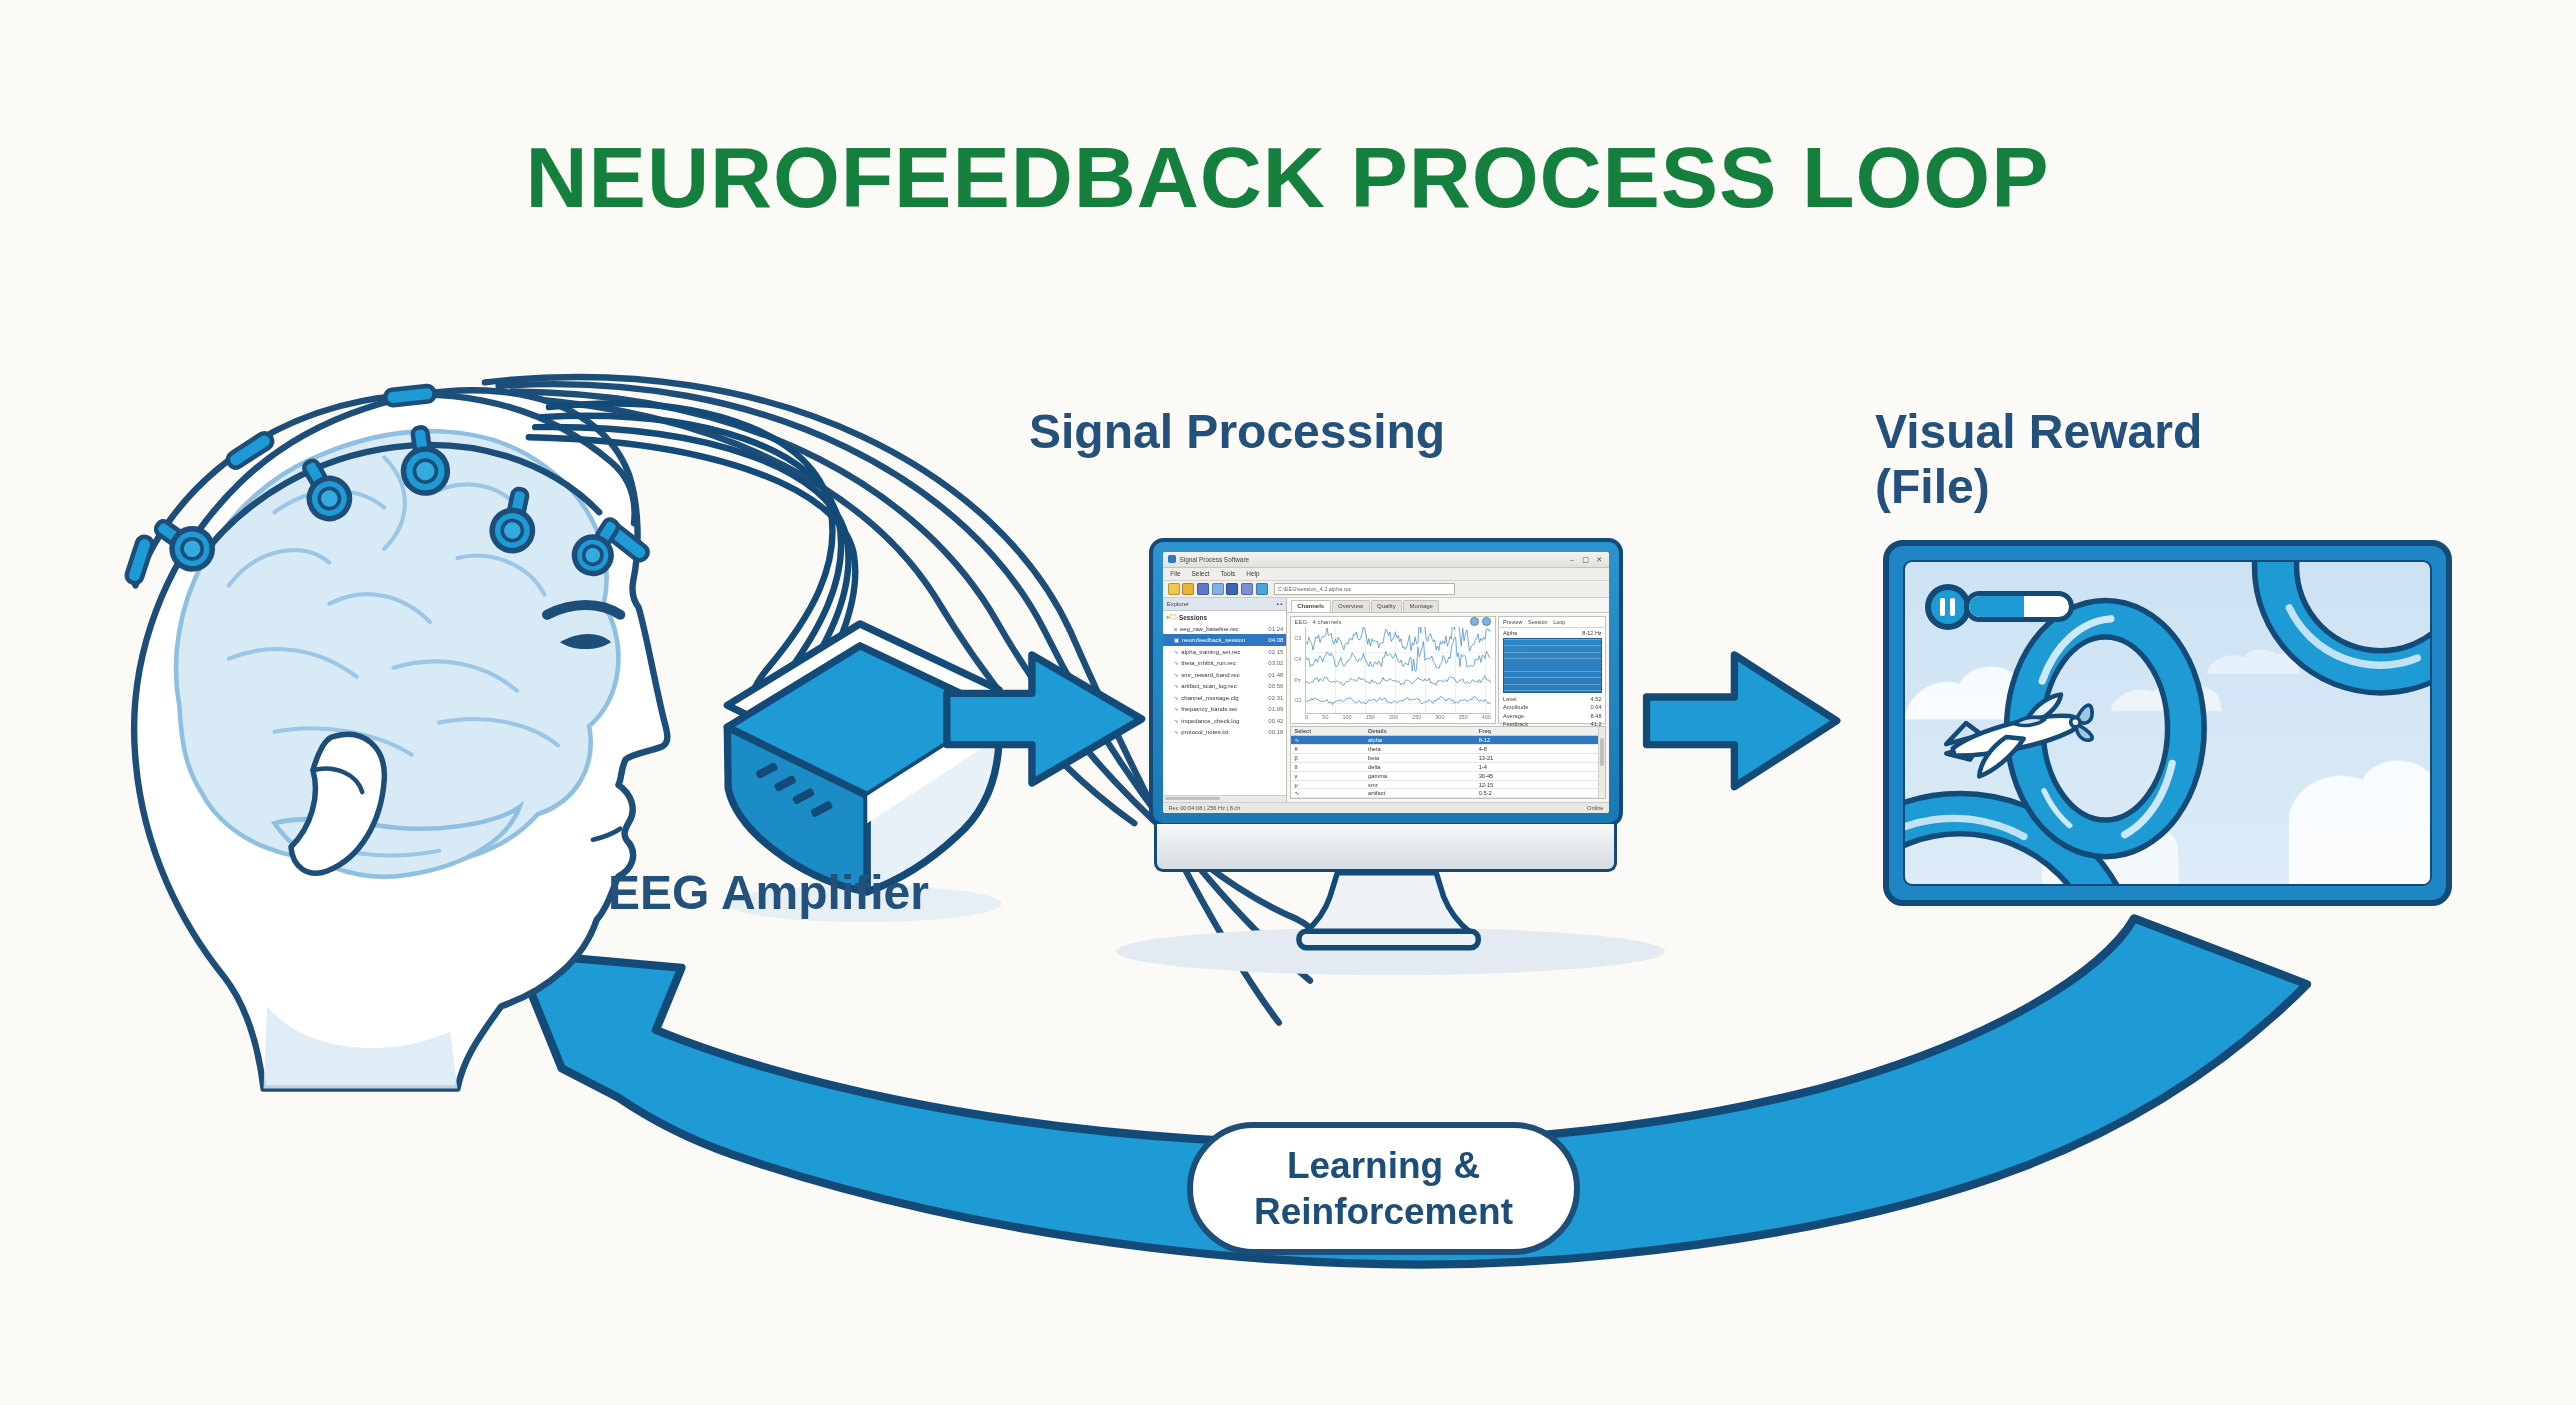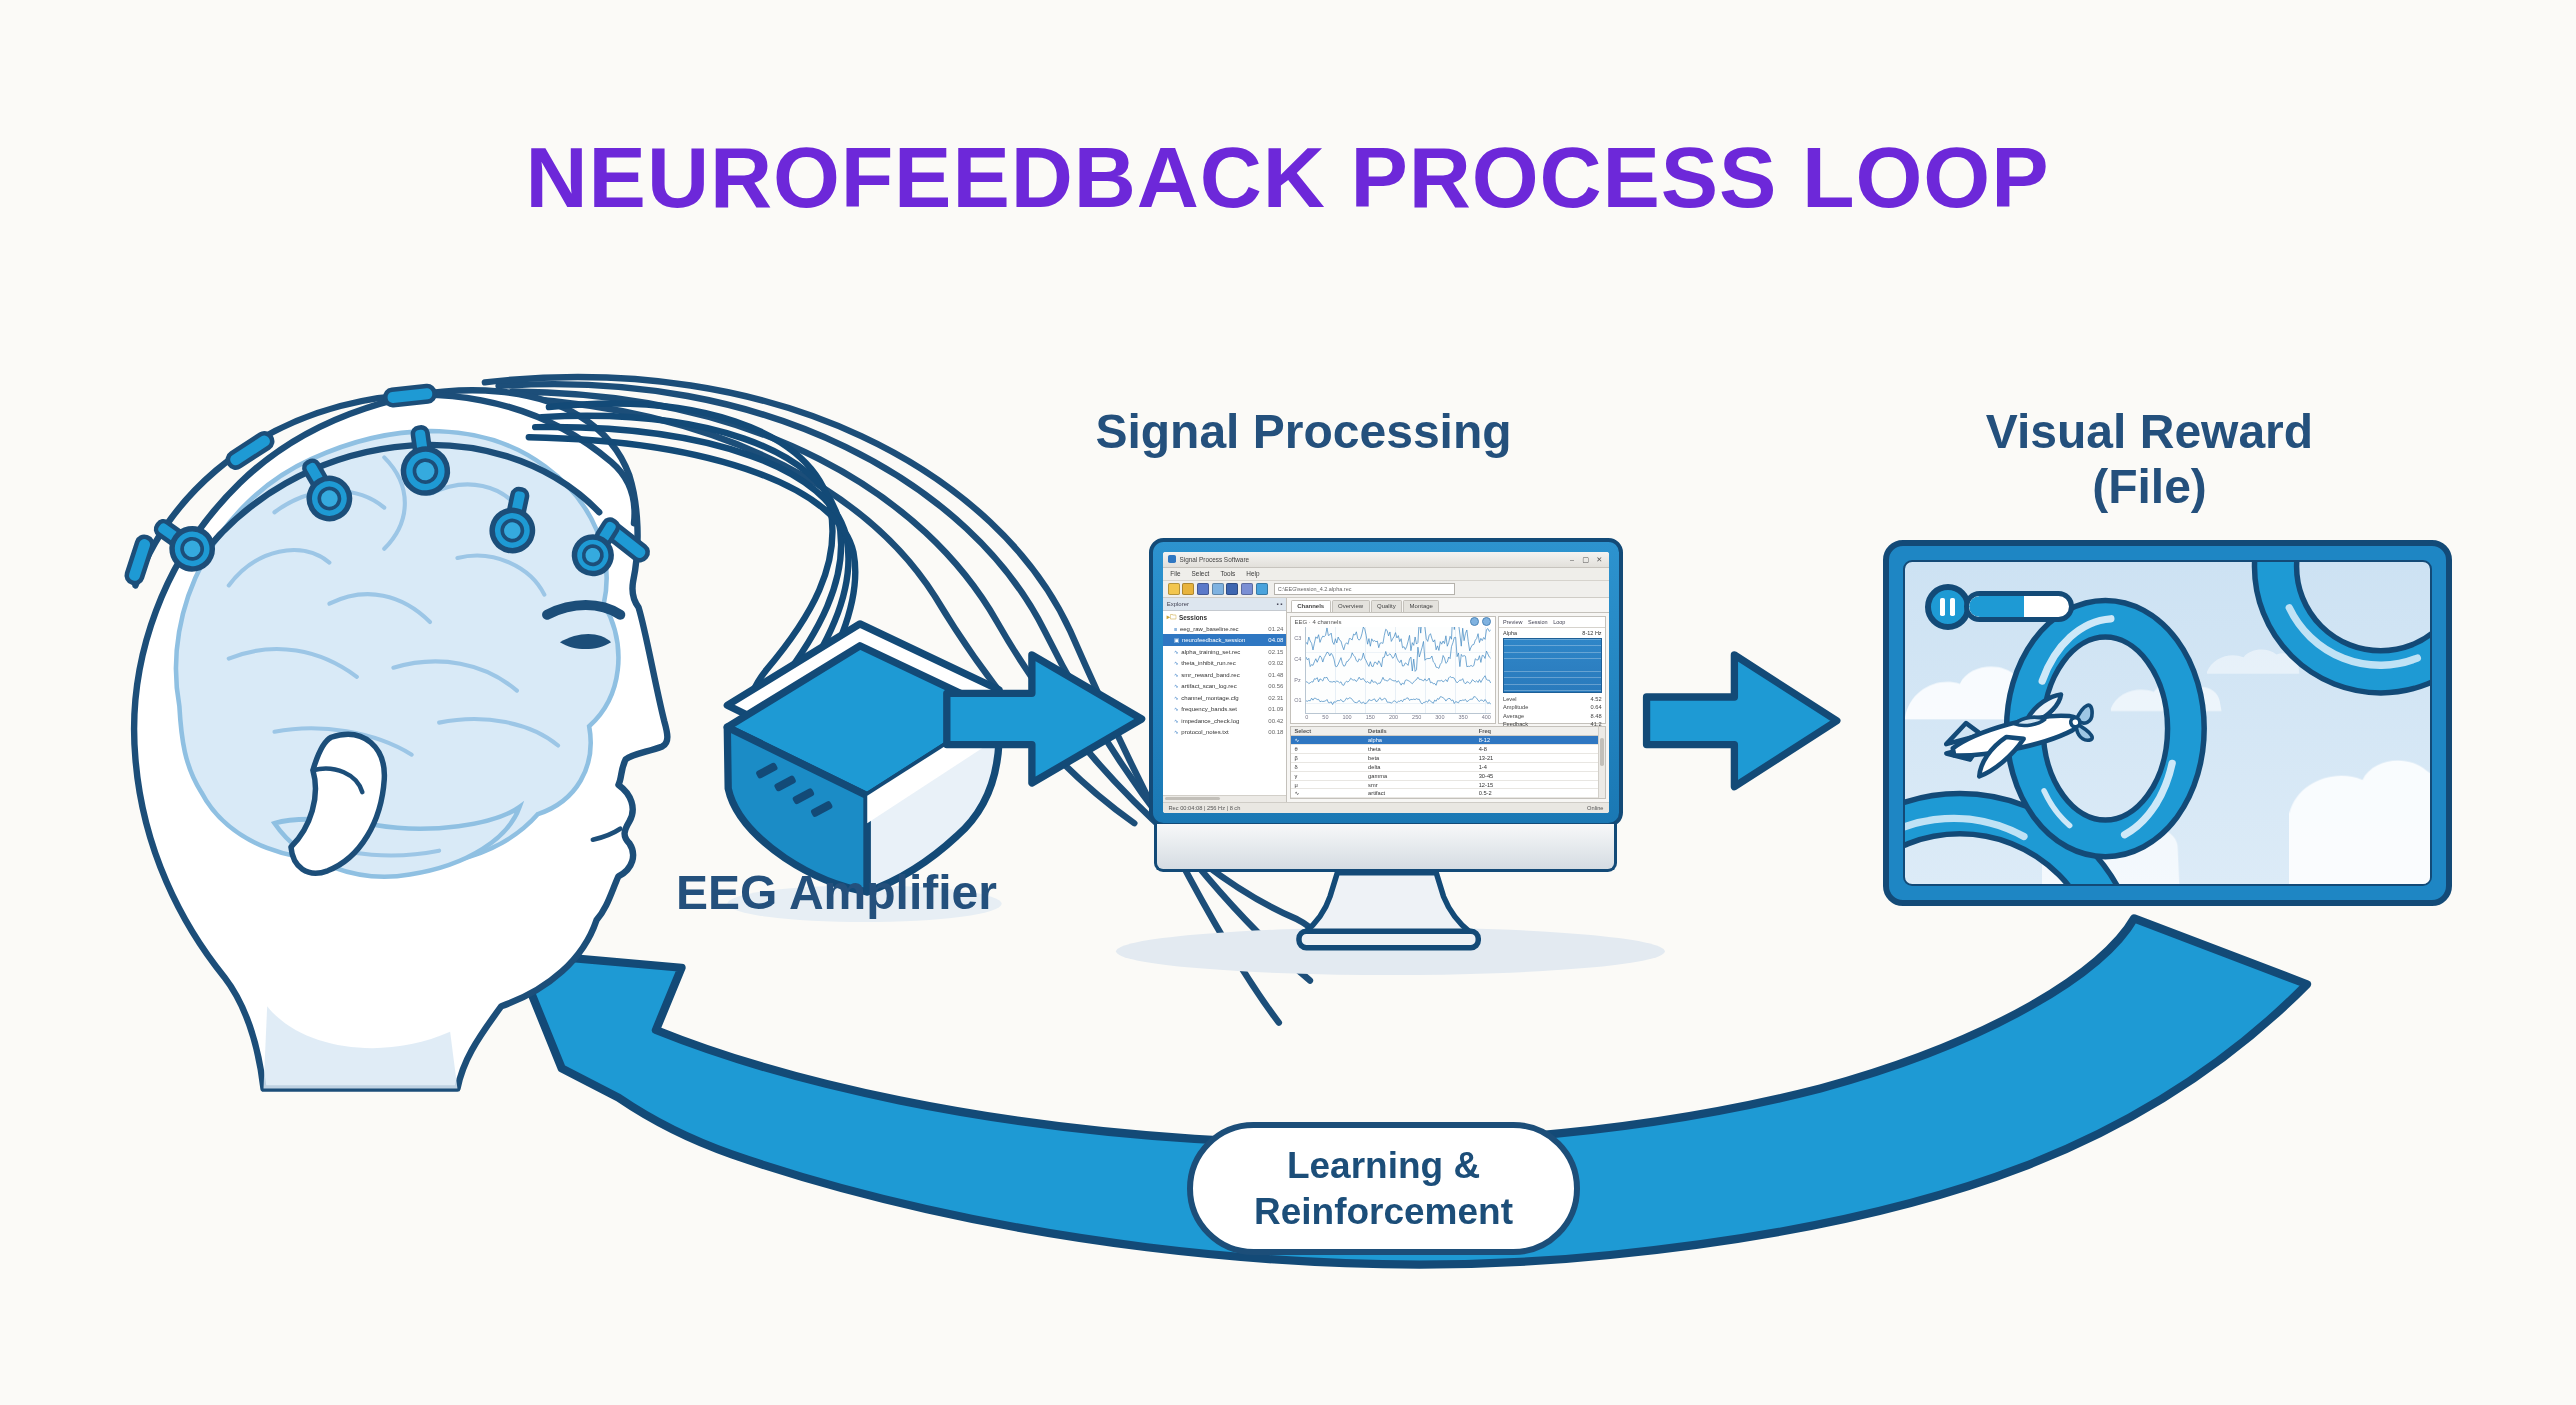--- a/index.html
+++ b/index.html
@@ -3,23 +3,23 @@
 <meta charset="utf-8">
 <style>
   html,body{margin:0;padding:0;background:#e8e8e8;}
   .canvas{position:relative;width:2576px;height:1405px;background:#fbfaf7;overflow:hidden;
           font-family:"Liberation Sans",sans-serif;}
   .artsvg{position:absolute;left:0;top:0;z-index:1;}
   .layer2{position:absolute;z-index:2;}
   .layer3{position:absolute;z-index:3;}
 
   .page-title{left:0;right:1px;top:128px;text-align:center;font-size:86px;font-weight:700;
-              color:#6d28d9;letter-spacing:0.9px;}
-
-  .stage-label{text-align:center;font-size:48px;font-weight:600;color:#24507c;line-height:55px;}
+              color:#15803d;letter-spacing:0.9px;}
+
+  .stage-label{font-size:48px;font-weight:600;color:#24507c;line-height:55px;}
   .lbl-software{left:1029px;top:404px;width:549px;}
   .lbl-reward{left:1875px;top:404px;width:549px;}
   .lbl-amp{left:608px;top:865px;width:457px;font-size:48px;}
 
   
   .loop-pill{left:1187px;top:1122px;width:381px;height:121px;border:6.4px solid #1c4e79;
              border-radius:69px;background:#ffffff;display:flex;flex-direction:column;
              justify-content:center;align-items:center;font-size:37px;font-weight:600;
              color:#1c4e79;line-height:46px;}
 

